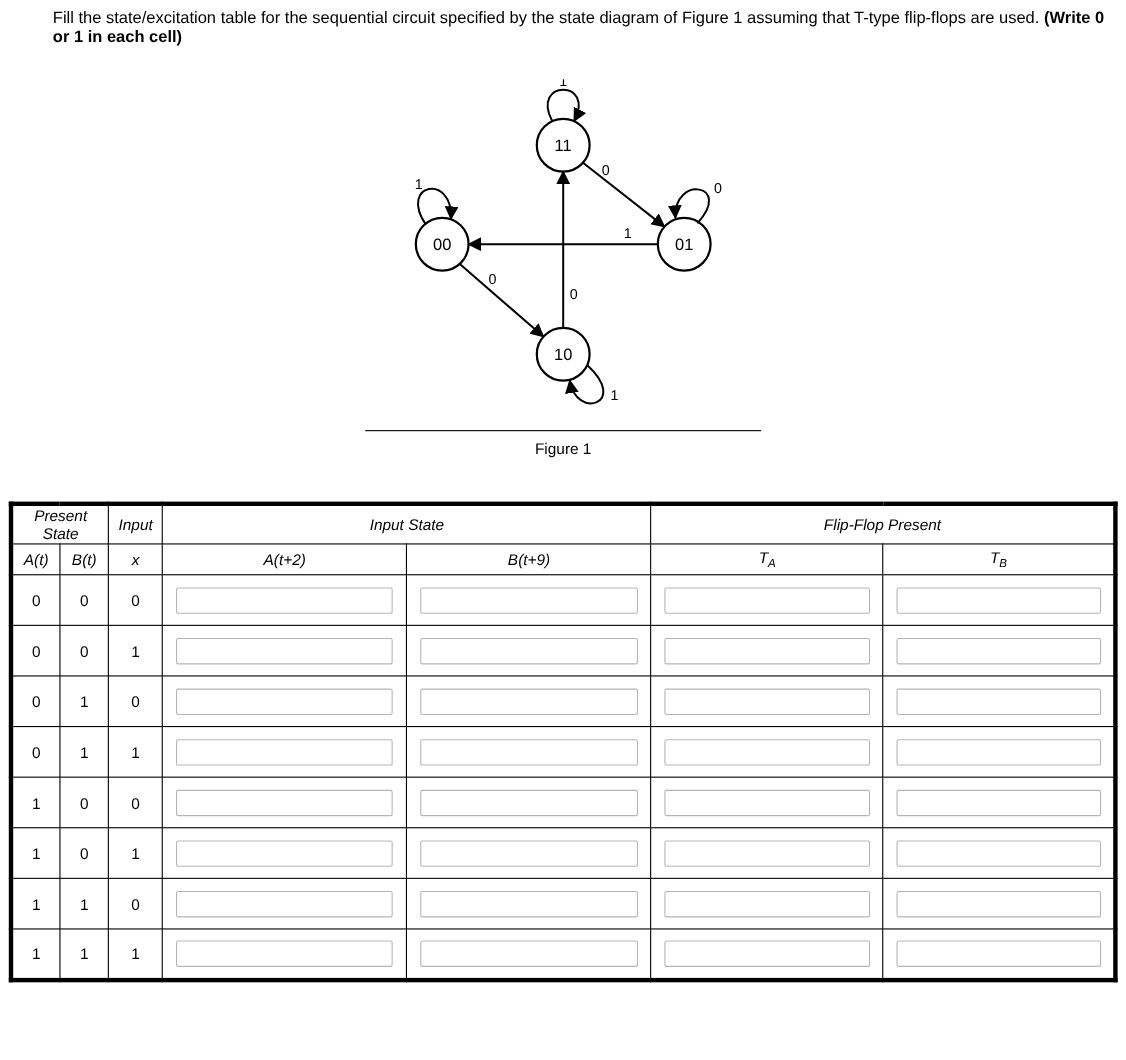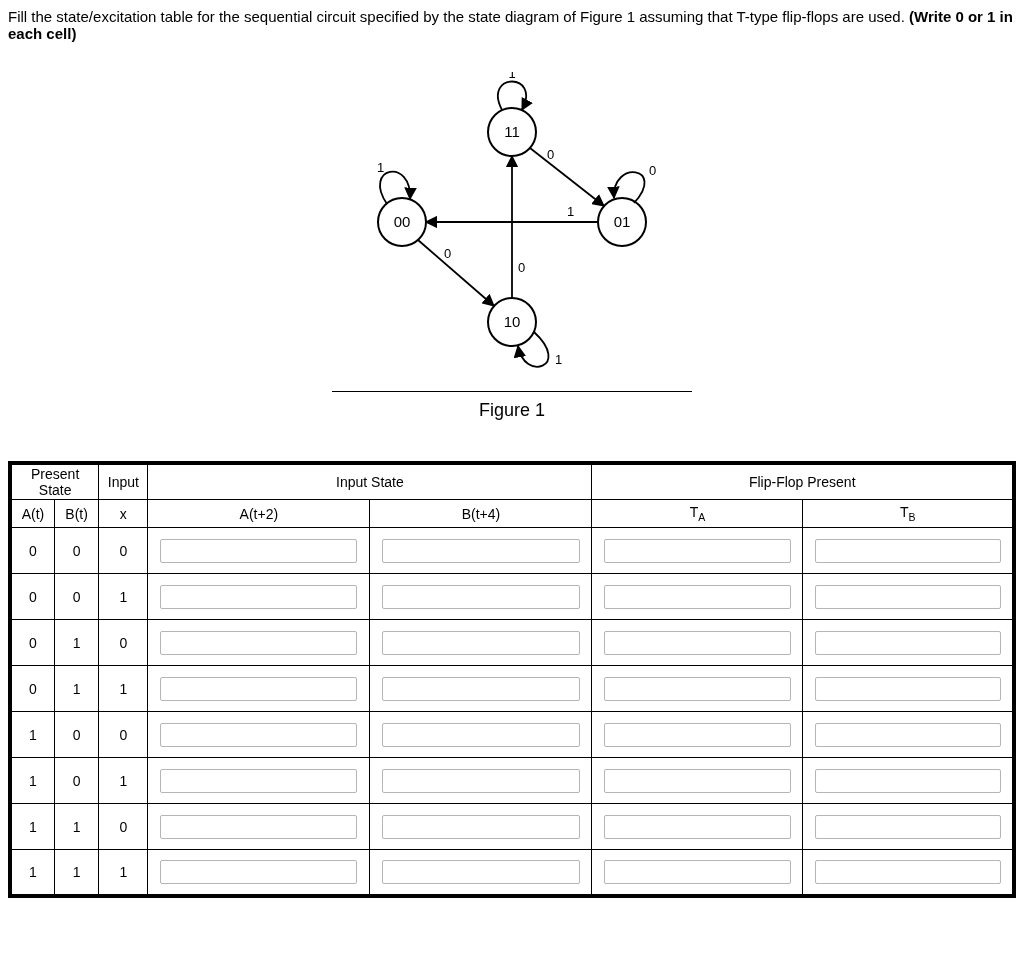--- a/index.html
+++ b/index.html
@@ -8,35 +8,36 @@
     padding: 8px;
     font-family: "Helvetica Neue", Arial, sans-serif;
     font-size: 14px;
     color: #000;
     background: #fff;
     width: 1024px;
   }
   .instruction {
     font-size: 15px;
     margin-bottom: 20px;
+    margin-left: 40px;
   }
   .bold { font-weight: 700; }
 
   .figure-wrap {
     display: flex;
     justify-content: center;
     margin-top: 30px;
     margin-bottom: 40px;
   }
   .figure {
     width: 360px;
   }
   .figure-label {
     text-align: center;
-    font-size: 18px;
+    font-size: 14px;
     margin-top: 6px;
     border-top: 1.5px solid #000;
     padding-top: 8px;
   }
 
   
   .etable {
     border-collapse: collapse;
     width: 100%;
     border: 4px solid #000;
@@ -44,20 +45,21 @@
   .etable th, .etable td {
     border: 1.5px solid #000;
     text-align: center;
     vertical-align: middle;
     font-weight: 400;
     font-size: 14px;
     height: 28px;
   }
   .etable thead th {
     font-weight: 400;
+    font-style: italic;
   }
   .vpad { padding-left: 6px; padding-right: 6px; }
   .data-row td { height: 46px; }
   .cell-input {
     width: 90%;
     height: 24px;
     border: 1px solid #b5b5b5;
     border-radius: 2px;
     background: #fff;
     font-size: 14px;
@@ -130,21 +132,21 @@
       <th colspan="2" class="vpad">Present State</th>
       <th class="vpad">Input</th>
       <th colspan="2">Input State</th>
       <th colspan="2">Flip-Flop Present</th>
     </tr>
     <tr>
       <th style="width:40px">A(t)</th>
       <th style="width:40px">B(t)</th>
       <th style="width:40px">x</th>
       <th style="width:200px">A(t+2)</th>
-      <th style="width:200px">B(t+4)</th>
+      <th style="width:200px">B(t+9)</th>
       <th style="width:190px"><span>T</span><sub>A</sub></th>
       <th style="width:190px"><span>T</span><sub>B</sub></th>
     </tr>
   </thead>
   <tbody id="tbody">
       <tr class="data-row">
         <td>0</td>
         <td>0</td>
         <td>0</td>
         <td><input type="text" class="cell-input" style=""></td>

